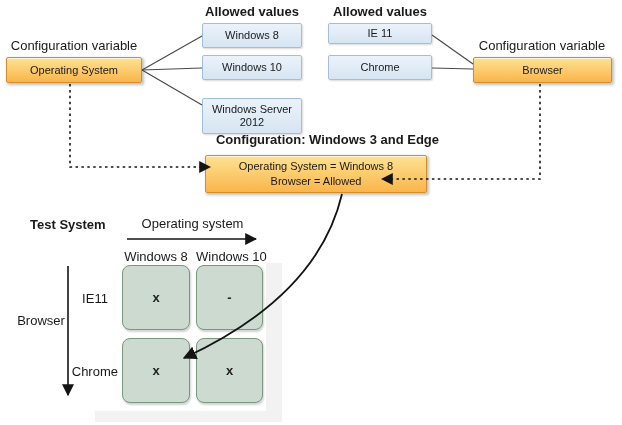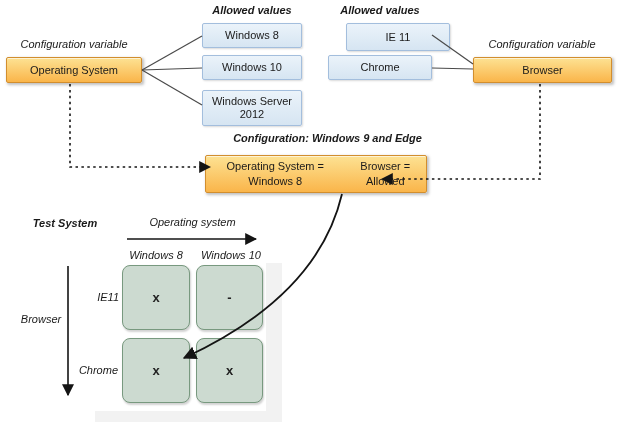--- a/index.html
+++ b/index.html
@@ -1,38 +1,38 @@
 <!DOCTYPE html>
 <html style="--orange-light: #FDE293; --orange-deep: #FAB54A; --orange-border: #D28E2E; --blue-light: #EBF3FA; --blue-deep: #D6E5F2; --blue-border: #A3BEDD; --green-fill: #CCDAD0; --green-border: #78997F; --panel-gray: #F2F2F2; --line-gray: #4A4A4A; --arrow-black: #141414; --text: #1A1A1A;"><head>
 <meta charset="utf-8">
 <style>
   html,body{margin:0;padding:0;background:#fff;}
   #stage{
     position:relative;width:622px;height:425px;background:#fff;
     font-family:"Liberation Sans",sans-serif;color:var(--text);overflow:hidden;
   }
-  .lbl{position:absolute;font-size:11px;text-align:center;white-space:nowrap;font-style:italic;}
+  .lbl{position:absolute;font-size:13px;text-align:center;white-space:nowrap;}
   .lbl.bold{font-weight:bold;}
   .obox{
     position:absolute;display:flex;align-items:center;justify-content:center;
     font-size:11px;text-align:center;border-radius:2px;
     background:linear-gradient(to bottom,var(--orange-light),var(--orange-deep));
     border:1.5px solid var(--orange-border);
     box-shadow:1.5px 1.5px 3px rgba(0,0,0,.25), inset 0 1px 0 rgba(255,255,255,.6);
     box-sizing:border-box;
   }
   .bbox{
     position:absolute;display:flex;align-items:center;justify-content:center;
     font-size:11px;text-align:center;line-height:1.15;border-radius:2px;
     background:linear-gradient(to bottom,var(--blue-light),var(--blue-deep));
     border:1px solid var(--blue-border);
     box-shadow:1px 1px 2px rgba(0,0,0,.15);
     box-sizing:border-box;
   }
-  .cfg-lines{flex-direction:row;line-height:15px;}
+  .cfg-lines{flex-direction:column;line-height:15px;}
   .panel{position:absolute;}
   .cell{
     position:absolute;display:flex;align-items:center;justify-content:center;
     background:var(--green-fill);border:1.5px solid var(--green-border);
     border-radius:8px;box-sizing:border-box;
     font-size:13px;font-weight:bold;color:#222;
     box-shadow:1px 1.5px 2px rgba(0,0,0,.18);
   }
   svg.overlay{position:absolute;left:0;top:0;pointer-events:none;}
 </style>
@@ -49,50 +49,50 @@
     <span>Operating System</span>
   </div>
 
   <div class="lbl bold" style="left:201px;top:4px;width:102px;">Allowed values</div>
   <div class="bbox" style="left:202px;top:23px;width:100px;height:25px;">
     <span>Windows 8</span>
   </div>
   <div class="bbox" style="left:202px;top:55px;width:100px;height:25px;">
     <span>Windows 10</span>
   </div>
-  <div class="bbox" style="left:202px;top:90px;width:100px;height:36px;padding:2px 8px;">
+  <div class="bbox" style="left:202px;top:98px;width:100px;height:36px;padding:2px 8px;">
     <span>Windows Server 2012</span>
   </div>
 
   <div class="lbl bold" style="left:330px;top:4px;width:100px;">Allowed values</div>
-  <div class="bbox" style="left:346px;top:23px;width:104px;height:28px;">
+  <div class="bbox" style="left:328px;top:23px;width:104px;height:21px;">
     <span>IE 11</span>
   </div>
   <div class="bbox" style="left:328px;top:55px;width:104px;height:25px;">
     <span>Chrome</span>
   </div>
 
   <div class="lbl" style="left:472px;top:38px;width:140px;">Configuration variable</div>
   <div class="obox" style="left:473px;top:57px;width:139px;height:26px;">
     <span>Browser</span>
   </div>
 
-  <div class="lbl bold" style="left:210px;top:132px;width:235px;">Configuration: Windows 9 and Edge</div>
+  <div class="lbl bold" style="left:210px;top:132px;width:235px;">Configuration: Windows 3 and Edge</div>
   <div class="obox cfg-lines" style="left:205px;top:155px;width:222px;height:38px;">
     <span>Operating System = Windows 8</span>
     <span>Browser = Allowed</span>
   </div>
 
   <div class="lbl bold" style="left:30px;top:217px;width:70px;">Test System</div>
   <div class="lbl" style="left:130px;top:216px;width:125px;">Operating system</div>
   <div class="lbl" style="left:12px;top:313px;width:58px;">Browser</div>
 
   <div class="lbl" style="left:122px;top:249px;width:68px;">Windows 8</div>
   <div class="lbl" style="left:196px;top:249px;width:70px;">Windows 10</div>
-  <div class="lbl" style="left:71px;top:291px;width:48px;text-align:right;">IE11</div>
+  <div class="lbl" style="left:71px;top:291px;width:48px;text-align:center;">IE11</div>
   <div class="lbl" style="left:60px;top:364px;width:58px;text-align:right;">Chrome</div>
 
   <div class="cell" style="left:122px;top:265px;width:68px;height:65px;">
     <span>x</span>
   </div>
   <div class="cell" style="left:196px;top:265px;width:67px;height:65px;">
     <span>-</span>
   </div>
   <div class="cell" style="left:122px;top:338px;width:68px;height:65px;">
     <span>x</span>

